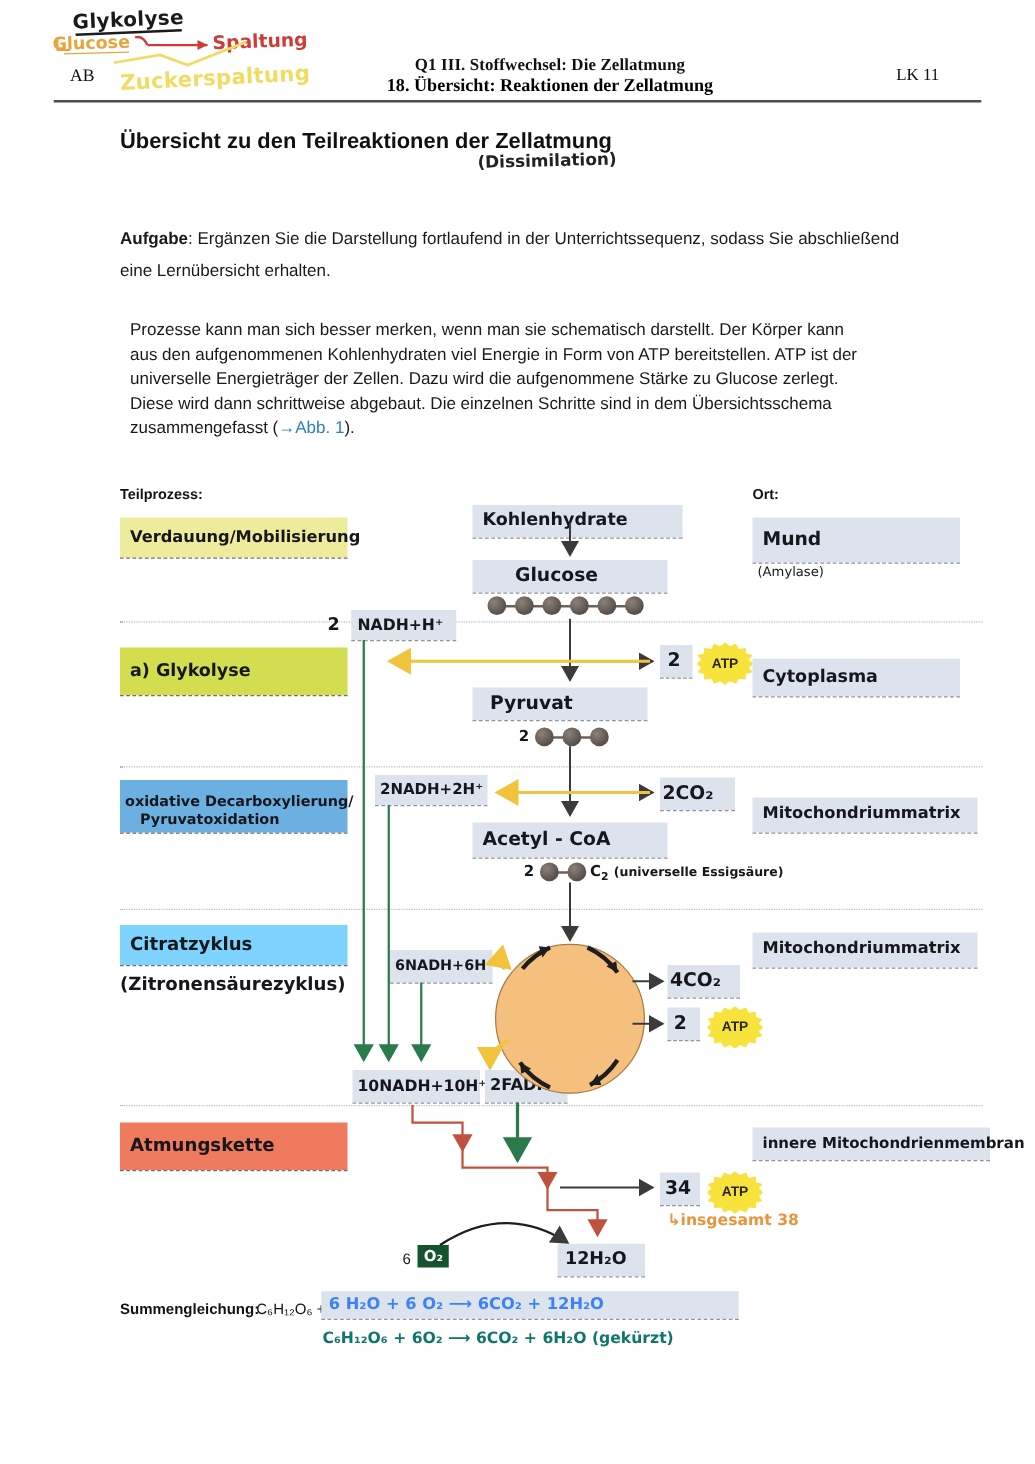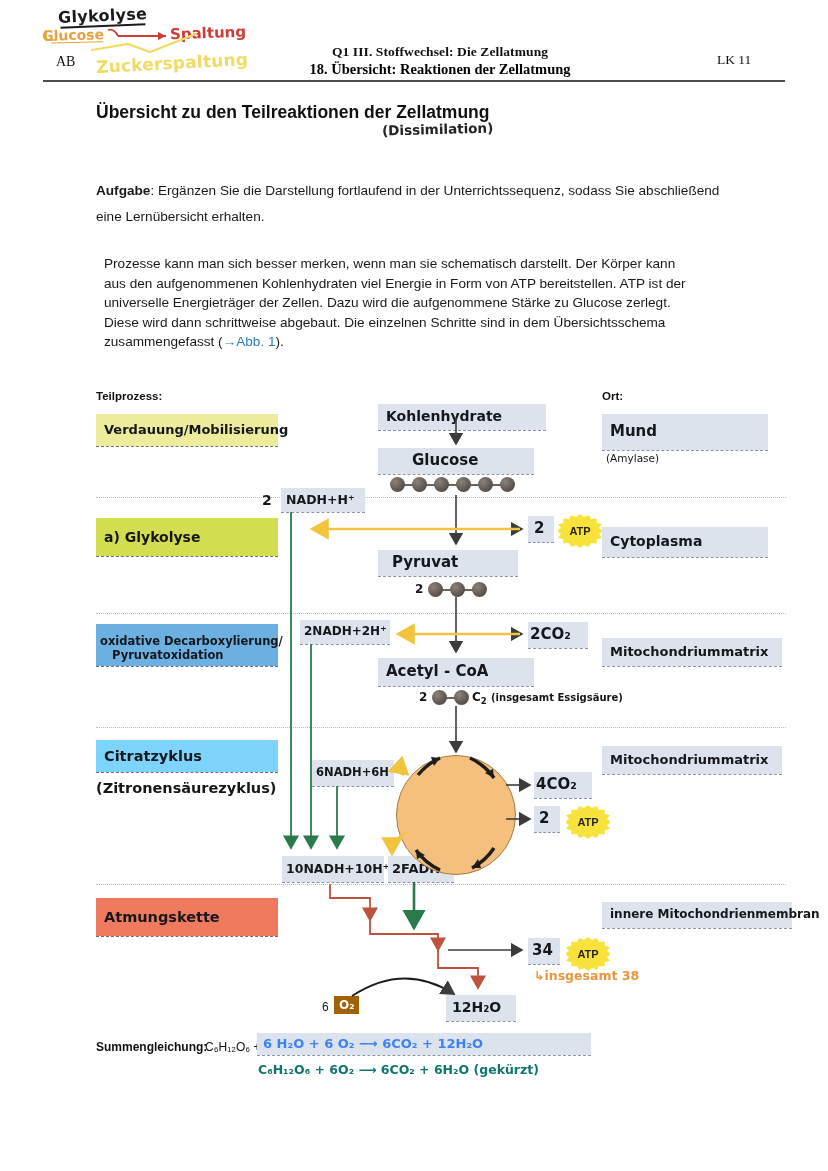--- a/index.html
+++ b/index.html
@@ -85,21 +85,21 @@
       103% 50%,93% 59%,100% 70%,88% 74%,88% 87%,75% 85%,70% 97%,59% 91%,50% 100%,
       41% 91%,30% 97%,25% 85%,12% 87%,12% 74%,0% 70%,7% 59%,-3% 50%,7% 41%,0% 30%,
       12% 26%,12% 13%,25% 15%,30% 3%,41% 9%);}
   .atp .lbl{position:absolute;inset:0;display:flex;align-items:center;justify-content:center;
       font-family:"Liberation Sans",sans-serif;font-weight:bold;font-size:11px;color:#2a2520;}
 
   
   .cycle{position:absolute;border-radius:50%;background:#f5bf7e;border:1.6px solid #a87a43;}
 
   
-  .o2chip{position:absolute;background:#a16207;color:#fff;font-size:12px;
+  .o2chip{position:absolute;background:#14532d;color:#fff;font-size:12px;
       font-family:"DejaVu Sans",sans-serif;font-weight:700;padding:2px 5px;}
   .o2pre{position:absolute;font-size:12px;color:#15171c;
       font-family:"Liberation Sans",sans-serif;}
 
   
   .sumlabel{position:absolute;left:96px;top:1040px;font-size:12px;font-weight:bold;
       color:#111;font-family:"Liberation Sans",sans-serif;}
   .sumformula{position:absolute;left:205px;top:1040px;font-size:12px;color:#111;
       font-family:"Liberation Sans",sans-serif;}
   .sumfield{position:absolute;left:257px;top:1033px;width:334px;height:22px;background:#dde3ec;}
@@ -244,21 +244,21 @@
       <div class="dot" style="left:44px;"></div>
     </div>
 
     <div class="chain" style="left:432px;top:690px;width:40px;">
       <div class="pre">2</div>
       <div class="bond" style="width:22px;"></div>
       <div class="dot" style="left:0px;"></div>
       <div class="dot" style="left:22px;"></div>
     </div>
     <div class="hwtext" style="left:472px;top:690px;font-size:12px;">
-      <span>C</span><sub>2</sub> <span style="font-size:10px;">(insgesamt Essigsäure)</span>
+      <span>C</span><sub>2</sub> <span style="font-size:10px;">(universelle Essigsäure)</span>
     </div>
 
     <div class="hwtext" style="left:262px;top:492px;font-size:14px;">2</div>
     <div class="field" style="left:281px;top:488px;width:84px;height:24px;">
       <div class="txt" style="font-size:12.5px;left:5px;">NADH+H⁺</div>
     </div>
 
     <div class="field" style="left:300px;top:620px;width:90px;height:24px;">
       <div class="txt" style="font-size:12px;left:4px;">2NADH+2H⁺</div>
     </div>

